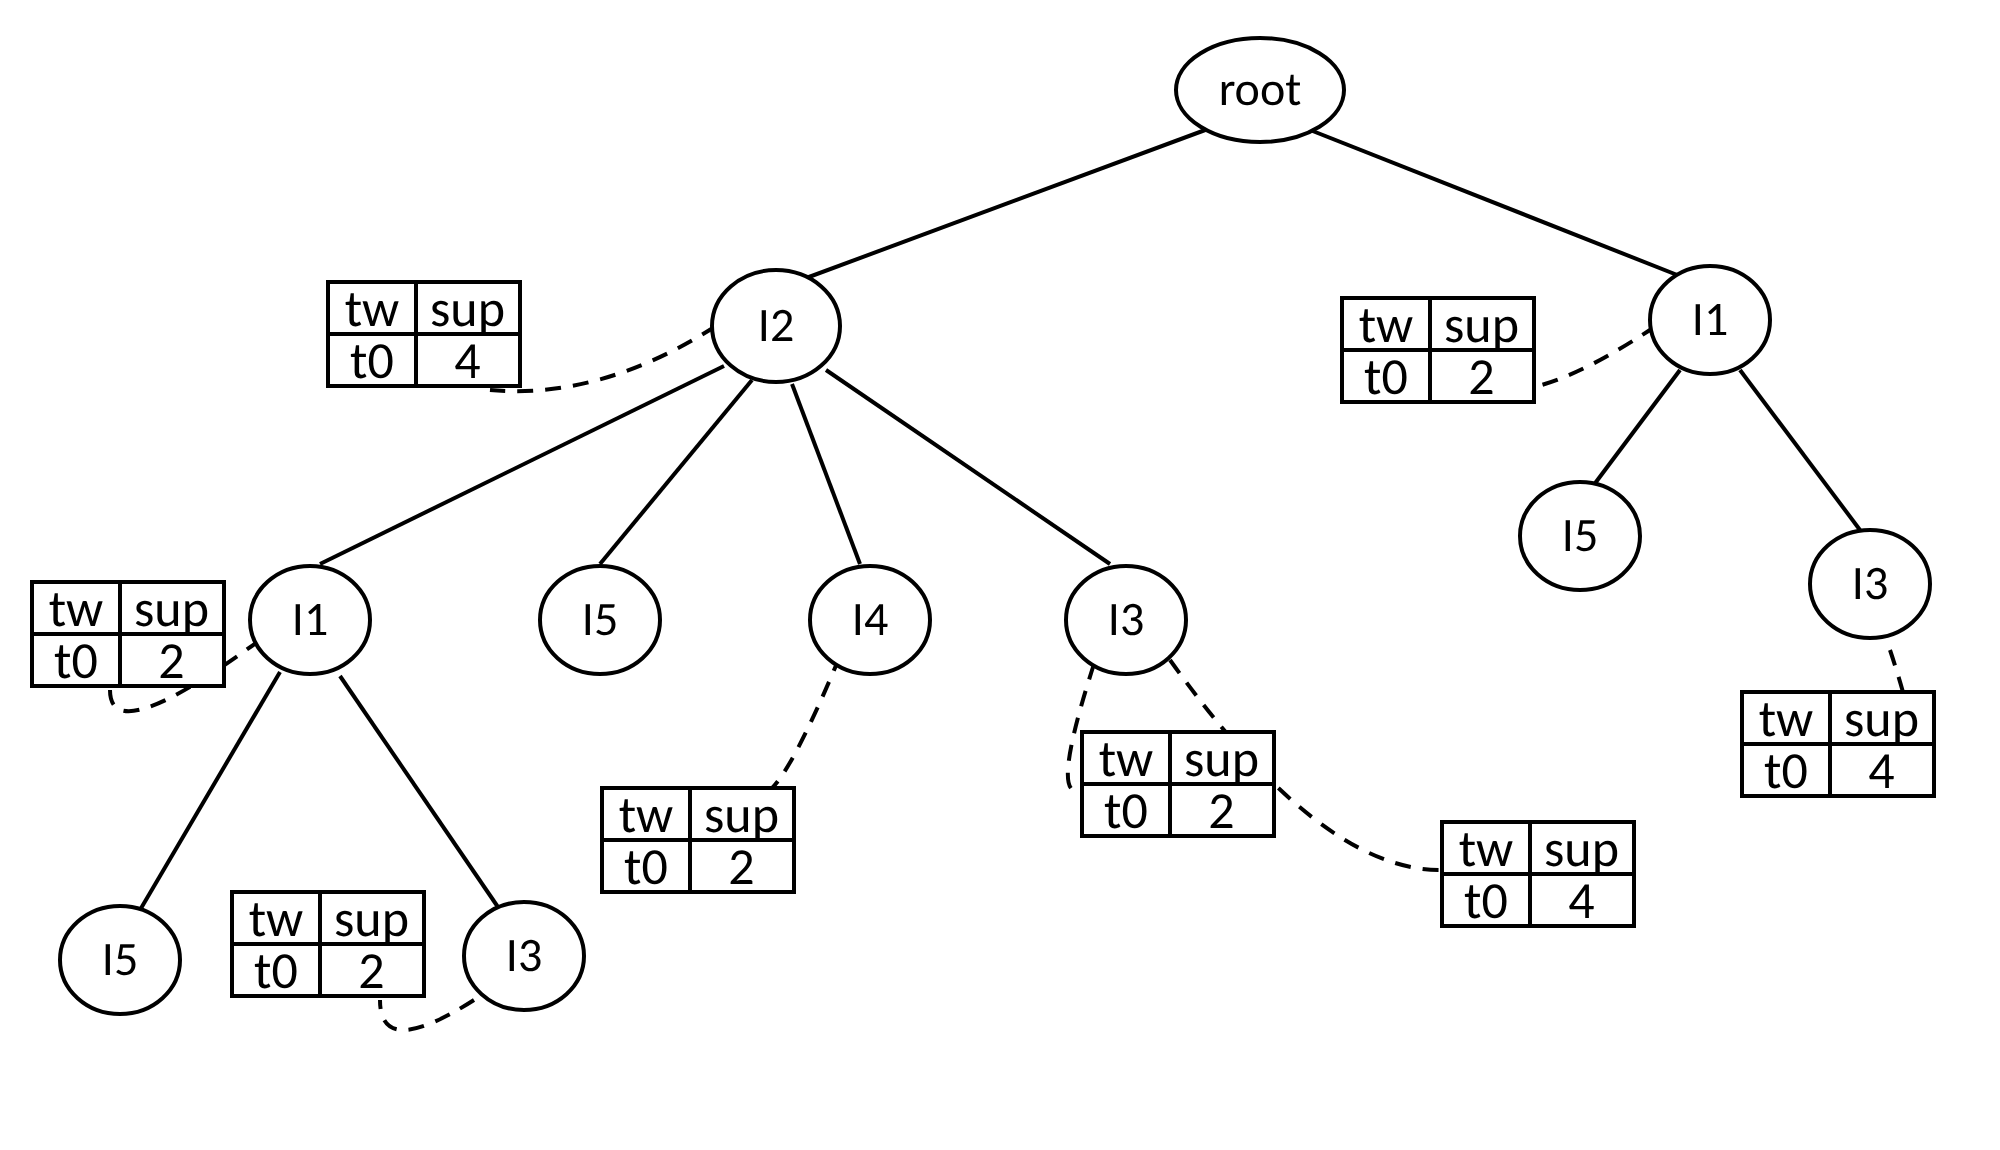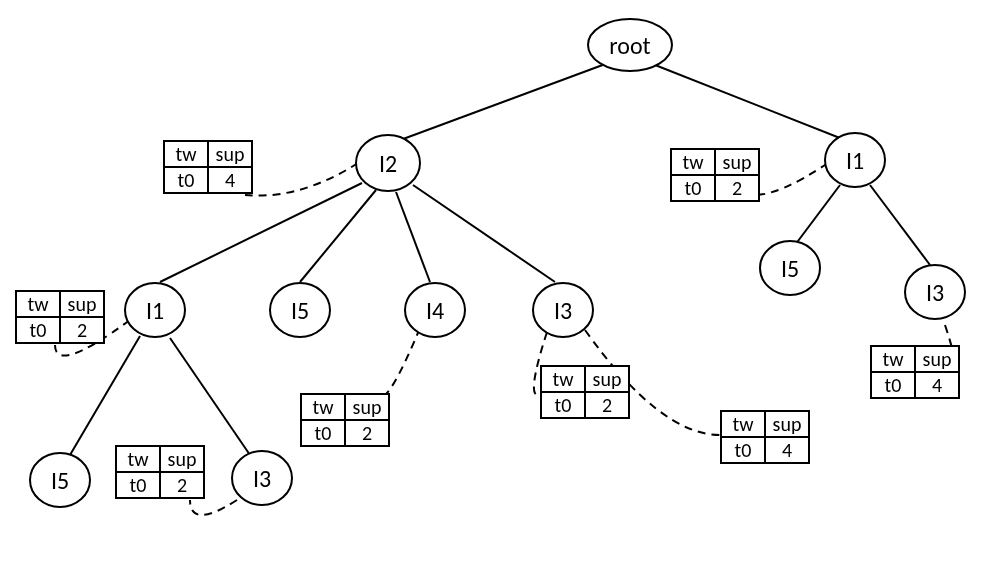--- a/index.html
+++ b/index.html
@@ -18,21 +18,21 @@
   }
   .node-label {
     font-size: 24px;
     fill: #000;
     text-anchor: middle;
     dominant-baseline: central;
   }
   .table {
     position: absolute;
     border-collapse: collapse;
-    font-size: 20px;
+    font-size: 26px;
     font-family: "Calibri", "Arial", sans-serif;
     background: #fff;
   }
   .table td {
     border: 2px solid #000;
     padding: 1px 6px;
     text-align: center;
     min-width: 30px;
     height: 22px;
     line-height: 22px;

